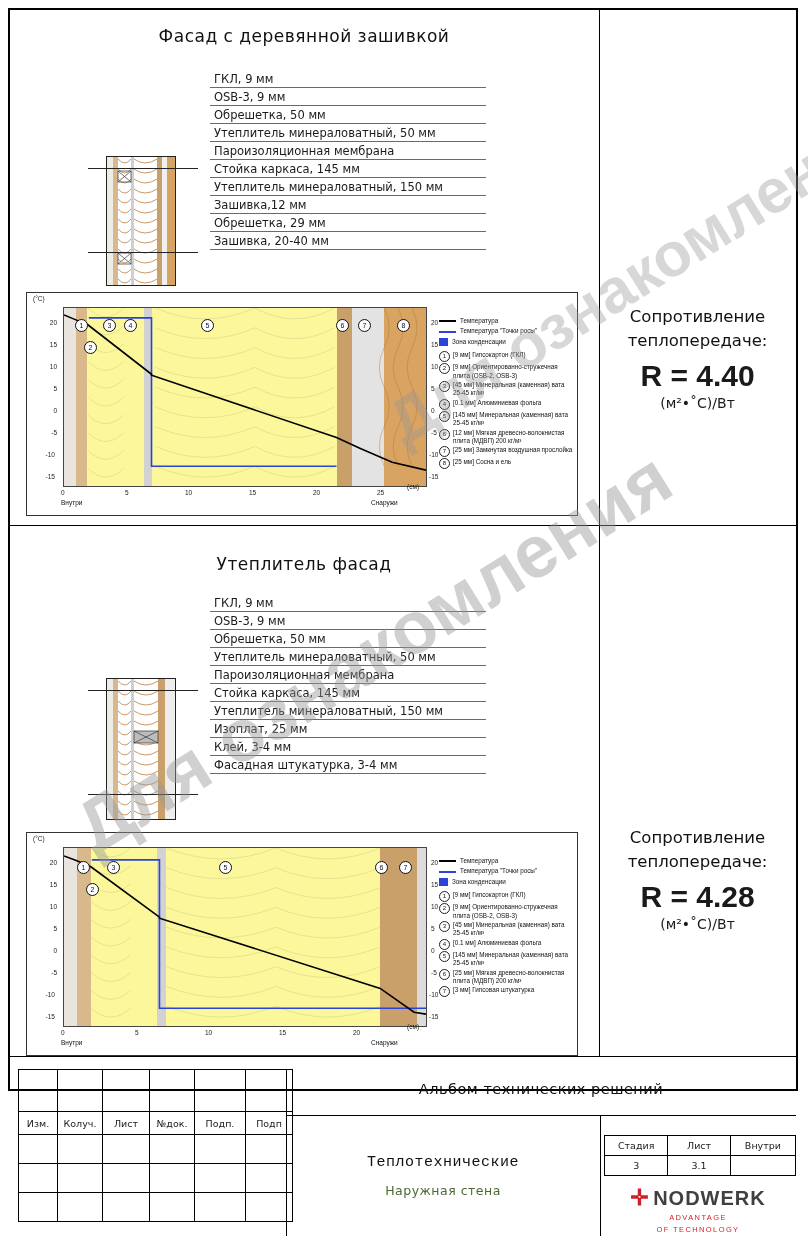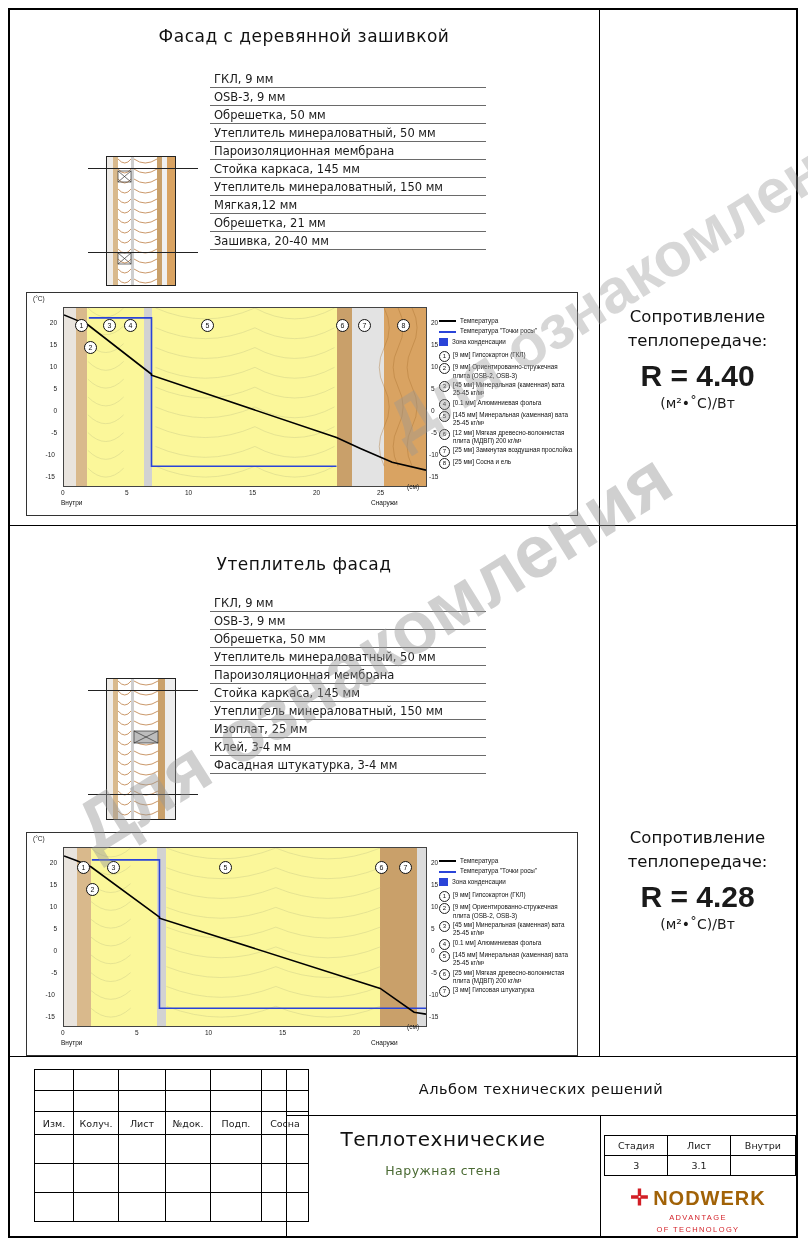--- a/index.html
+++ b/index.html
@@ -1,17 +1,17 @@
 <!DOCTYPE html>
 <html><head>
 <meta charset="utf-8">
 <style>
   html,body{margin:0;padding:0;background:#fff;}
   body{width:808px;height:1248px;font-family:"Liberation Sans",sans-serif;color:#1a1a1a;position:relative;overflow:hidden;}
-  .sheet{position:absolute;left:8px;top:8px;width:790px;height:1230px;border:2px solid #000;box-sizing:border-box;}
+  .sheet{position:absolute;left:8px;top:8px;width:790px;height:1083px;border:2px solid #000;box-sizing:border-box;}
 
   
   .hline{position:absolute;left:0;right:0;height:0;border-top:1px solid #000;}
   .vline{position:absolute;top:0;bottom:0;width:0;border-left:1px solid #000;}
 
   .panel{position:absolute;box-sizing:border-box;}
   .title-h{font-family:"DejaVu Sans",sans-serif;font-size:17px;letter-spacing:.5px;text-align:center;color:#111;}
 
   
   .layers{position:absolute;border-collapse:collapse;font-size:11.5px;font-family:"DejaVu Sans",sans-serif;}
@@ -44,21 +44,21 @@
   .cnr{position:absolute;font-size:6.5px;color:#111;}
 
   
   .stamp td{border:1px solid #000;font-size:9.5px;text-align:center;font-family:"DejaVu Sans",sans-serif;}
   .stamp{border-collapse:collapse;position:absolute;}
 
   
   .wm{position:absolute;font-family:"Liberation Sans",sans-serif;font-weight:bold;color:rgba(150,150,150,.45);font-size:74px;white-space:nowrap;transform:rotate(-32deg);pointer-events:none;}
 
   .logo{position:absolute;text-align:center;width:100%;}
-  .logo .nm{font-weight:bold;font-size:20px;letter-spacing:1px;color:#a16207;}
+  .logo .nm{font-weight:bold;font-size:20px;letter-spacing:1px;color:#404040;}
   .logo .plus{color:#d21f26;font-weight:bold;font-size:22px;}
   .logo .tag{color:#d21f26;font-size:7.5px;letter-spacing:1.4px;line-height:10px;margin-top:2px;font-family:"Liberation Sans",sans-serif;}
 </style>
 </head>
 <body>
 
 <div class="sheet">
 
   <div class="panel" style="left:0;top:0;width:588px;height:515px;">
     <div class="title-h" style="position:absolute;left:0;top:16px;width:100%;">Фасад с деревянной зашивкой</div>
@@ -80,24 +80,24 @@
       <tr>
             <td>Пароизоляционная мембрана</td>
           </tr>
       <tr>
             <td>Стойка каркаса, 145 мм</td>
           </tr>
       <tr>
             <td>Утеплитель минераловатный, 150 мм</td>
           </tr>
       <tr>
-            <td>Мягкая,12 мм</td>
-          </tr>
-      <tr>
-            <td>Обрешетка, 21 мм</td>
+            <td>Зашивка,12 мм</td>
+          </tr>
+      <tr>
+            <td>Обрешетка, 29 мм</td>
           </tr>
       <tr>
             <td>Зашивка, 20-40 мм</td>
           </tr>
     </tbody>
       </table>
 
     <div class="wall" style="left:96px;top:146px;width:68px;height:128px;border:1px solid #222;background:#fff;">
       <div class="seg" style="left:0;width:6px;background:#efece8;border-right:1px solid #333;"></div>
       <div class="seg" style="left:6px;width:5px;background:#d9b98c;border-right:1px solid #333;"></div>
@@ -407,21 +407,21 @@
       <div class="rlab">теплопередаче:</div>
       <div class="rval">R = 4.28</div>
       <div class="runit">(м²•˚C)/Вт</div>
     </div>
   </div>
 
   <div class="hline" style="top:1046px;"></div>
 
   <div class="panel" style="left:0;top:1047px;width:786px;height:179px;">
 
-    <table class="stamp" style="left:24px;top:12px;">
+    <table class="stamp" style="left:8px;top:12px;">
       <tbody>
           <tr>
         <td style="width:36px;height:18px;"></td>
         <td style="width:42px;"></td>
         <td style="width:44px;"></td>
         <td style="width:42px;"></td>
         <td style="width:48px;"></td>
         <td style="width:44px;"></td>
       </tr>
       <tr>
@@ -431,21 +431,21 @@
             <td></td>
             <td></td>
             <td></td>
       </tr>
       <tr>
         <td style="height:20px;">Изм.</td>
         <td>Колуч.</td>
         <td>Лист</td>
         <td>№док.</td>
         <td>Подп.</td>
-        <td>Сосна</td>
+        <td>Подп</td>
       </tr>
       <tr>
         <td style="height:26px;"></td>
             <td></td>
             <td></td>
             <td></td>
             <td></td>
             <td></td>
       </tr>
       <tr>
@@ -466,21 +466,21 @@
       </tr>
     </tbody>
       </table>
 
     <div class="vline" style="left:276px;top:12px;height:167px;"></div>
     <div class="hline" style="left:276px;right:0;top:58px;"></div>
 
     <div class="title-h" style="position:absolute;left:276px;top:24px;width:510px;font-size:14.5px;">Альбом технических решений</div>
 
     <div style="position:absolute;left:276px;top:58px;width:314px;height:121px;">
-      <div class="title-h" style="margin-top:12px;font-size:20px;">Теплотехнические</div>
+      <div class="title-h" style="margin-top:39px;font-size:15px;font-family:Liberation Mono, monospace;">Теплотехнические</div>
       <div class="title-h" style="margin-top:12px;font-size:12.5px;color:#4a6a33;">Наружная стена</div>
     </div>
     <div class="vline" style="left:590px;top:58px;height:121px;"></div>
 
     <table class="stamp" style="left:594px;top:78px;">
       <tbody>
           <tr>
         <td style="width:62px;height:17px;">Стадия</td>
         <td style="width:62px;">Лист</td>
         <td style="width:64px;">Внутри</td>

